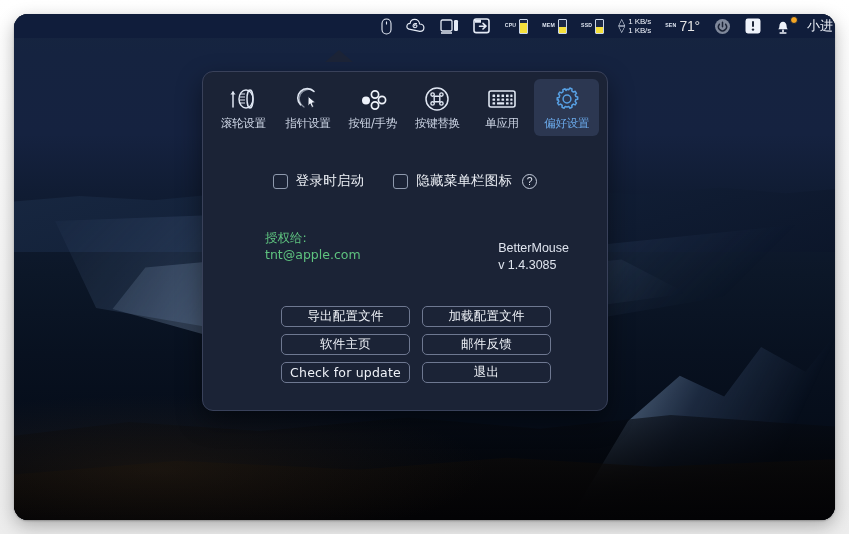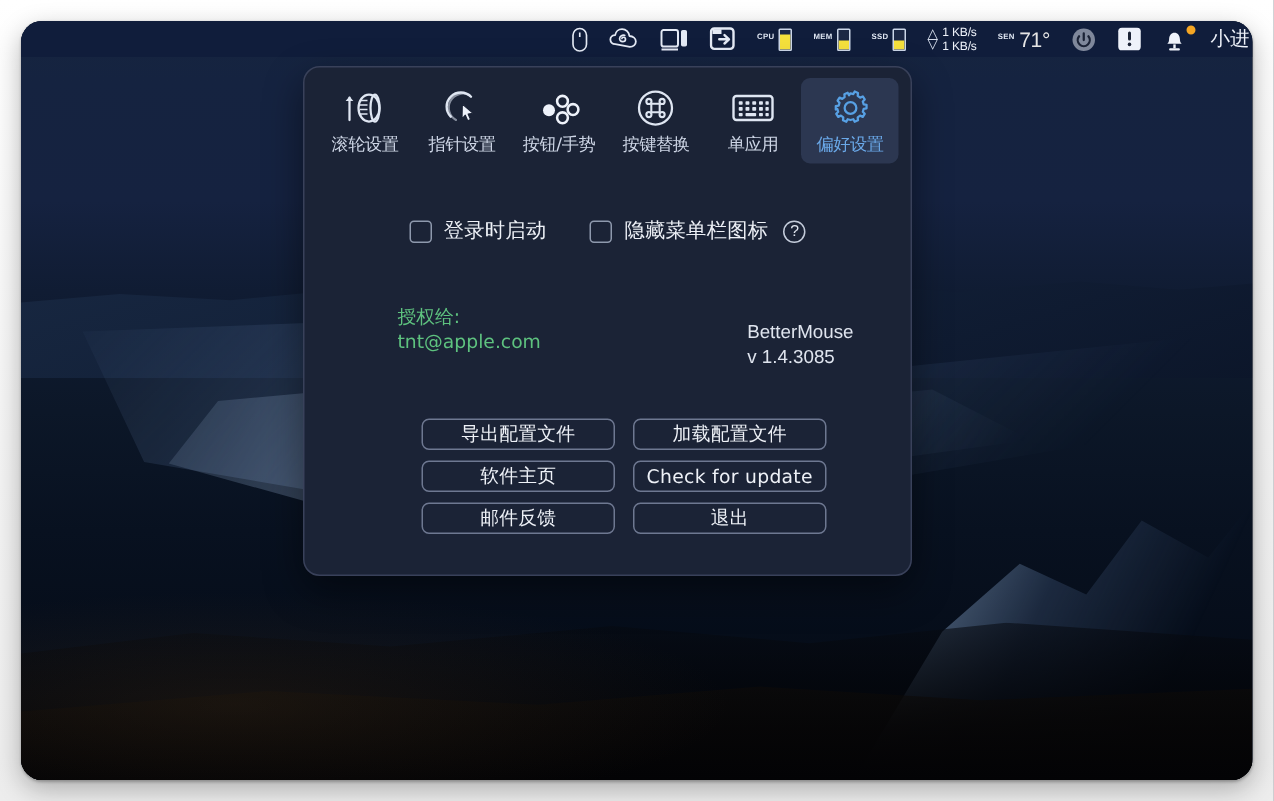--- a/index.html
+++ b/index.html
@@ -163,21 +163,21 @@
     position: absolute;
     left: 311px; top: 36px;
     width: 28px; height: 12px;
     background: #1b2336;
     clip-path: polygon(50% 0%, 100% 100%, 0% 100%);
     z-index: 9;
     filter: drop-shadow(0 -1px 0 rgba(120,140,175,.25));
   }
   .popover {
     position: absolute;
-    left: 188px; top: 30px;
+    left: 188px; top: 57px;
     width: 406px; height: 340px;
     background: #1b2336;
     border: 1px solid #39415a;
     border-radius: 11px;
     box-shadow: 0 10px 26px rgba(0,0,0,.45);
     z-index: 8;
     overflow: hidden;
   }
 
   
@@ -499,20 +499,20 @@
         <div class="ver">
           <div>BetterMouse</div>
           <div>v 1.4.3085</div>
         </div>
       </div>
 
       <div class="btn-grid">
         <div class="btn cjk">导出配置文件</div>
         <div class="btn cjk">加载配置文件</div>
         <div class="btn cjk">软件主页</div>
+        <div class="btn cjk">邮件反馈</div>
         <div class="btn">Check for update</div>
-        <div class="btn cjk">邮件反馈</div>
         <div class="btn cjk">退出</div>
       </div>
 
     </div>
   </div>
 </div>
 
 </body></html>

